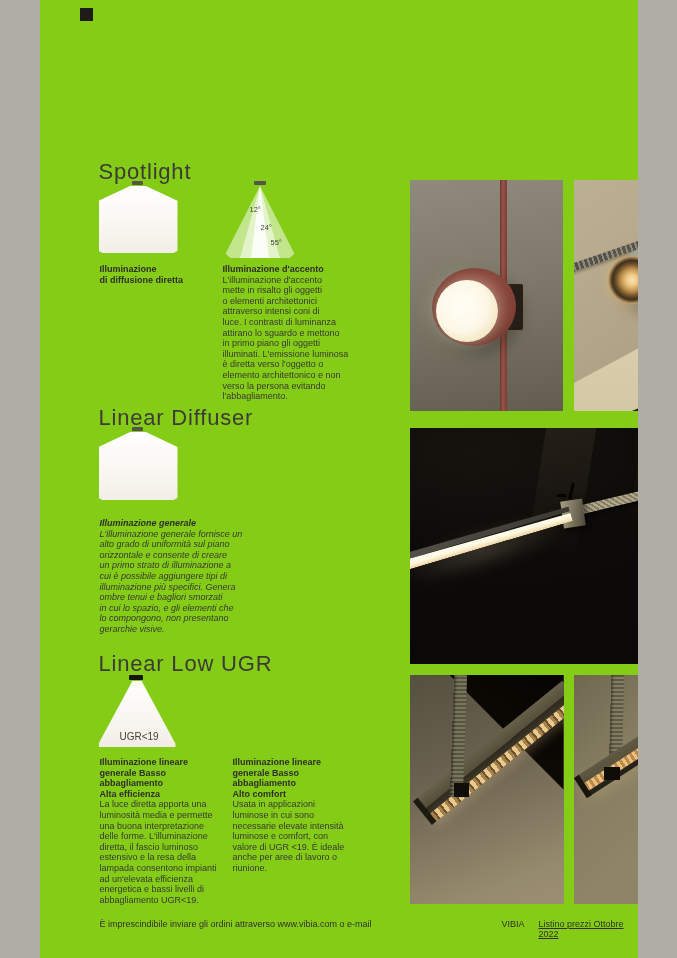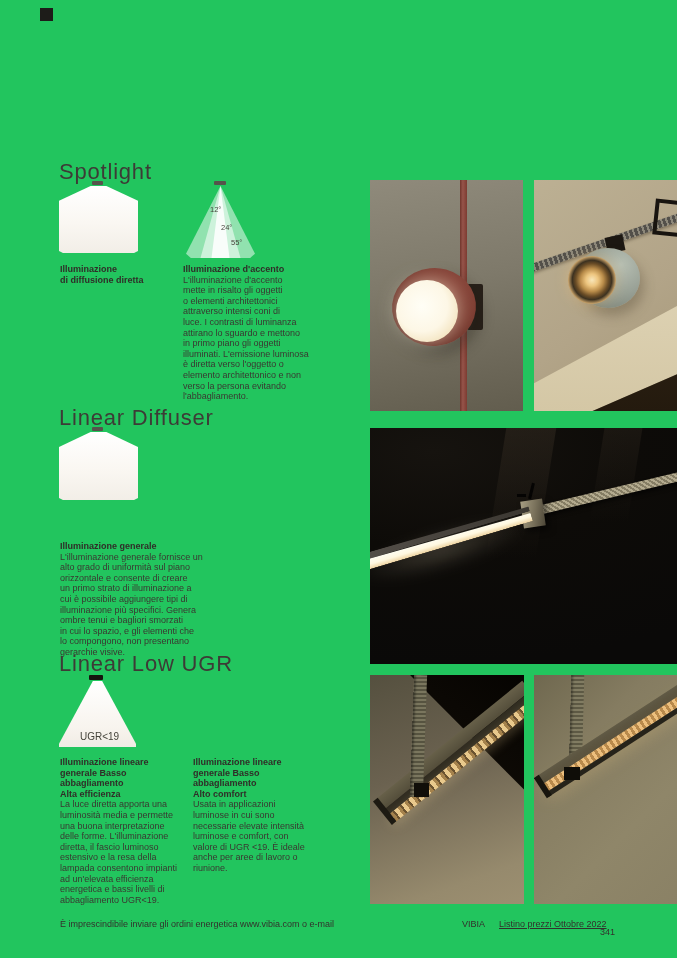--- a/index.html
+++ b/index.html
@@ -1,18 +1,18 @@
 <!DOCTYPE html>
 <html><head>
 <meta charset="utf-8">
 <style>
   html,body { margin:0; padding:0; background:#b0aca6; }
   .page {
-    position:relative; width:677px; height:958px; margin:0 auto;
-    background:#22c55e; overflow:hidden;
+    position:relative; width:598px; height:958px; margin:0 auto;
+    background:#84cc16; overflow:hidden;
     font-family:"Liberation Sans", sans-serif; color:#34322c;
   }
   
   .corner-mark { position:absolute; left:40px; top:8px; width:13px; height:13px; background:#1d1c19; }
 
   
   .sec-title { position:absolute; margin:0; font-size:22px; font-weight:400; letter-spacing:.8px; color:#3d3b36; }
   #title-spotlight { left:59px; top:159px; }
   #title-diffuser  { left:59px; top:405px;text-align:right; }
   #title-ugr       { left:59px; top:651px; }
@@ -48,21 +48,21 @@
   #icon-lowugr { left:59px; top:675px; width:77px; height:72px; }
   #icon-lowugr .icon-dash { left:30px; top:0; width:14px; height:5px; background:#15130e; }
   .ugr-label { position:absolute; left:21px; top:56px; font-size:10px; color:#45433b; }
 
   
   .col { position:absolute; }
   .col h3 { margin:0; font-size:9px; font-weight:700; line-height:10.6px; white-space:pre; color:#302e28; }
   .col p  { margin:0; font-size:9px; font-weight:400; line-height:10.6px; white-space:pre; color:#3a3831; }
   #col-s1a { left:60px;  top:264px; }
   #col-s1b { left:183px; top:264px; }
-  #col-s2  { left:60px;  top:541px; }
+  #col-s2  { left:60px;  top:518px;font-style:italic; }
   #col-s3a { left:60px;  top:757px; }
   #col-s3b { left:193px; top:757px; }
 
   
   .photo { position:absolute; overflow:hidden; }
   .ph { position:absolute; }
 
   #photo-spot-1 { left:330px; top:164px; width:153px; height:231px;
     background:linear-gradient(170deg,#8f8a7b 0%,#7e796a 45%,#625d4e 100%); }
   .p1-ribbon { left:90px; top:0; width:7px; height:100%;
@@ -302,18 +302,18 @@
     <div class="ph p5-strap"></div>
     <div class="ph p5-bar">
       <div class="ph p5-bar-top"></div>
       <div class="ph p5-bar-glow"></div>
       <div class="ph p5-bar-side"></div>
       <div class="ph p5-endcap"></div>
     </div>
     <div class="ph p5-clamp"></div>
   </figure>
 
-  <span class="footer-note">È imprescindibile inviare gli ordini energetica www.vibia.com o e-mail</span>
+  <span class="footer-note">È imprescindibile inviare gli ordini attraverso www.vibia.com o e-mail</span>
   <span class="footer-brand">VIBIA</span>
   <span class="footer-edition">Listino prezzi Ottobre 2022</span>
   <span class="footer-page">341</span>
 
 </div>
 
 </body></html>

